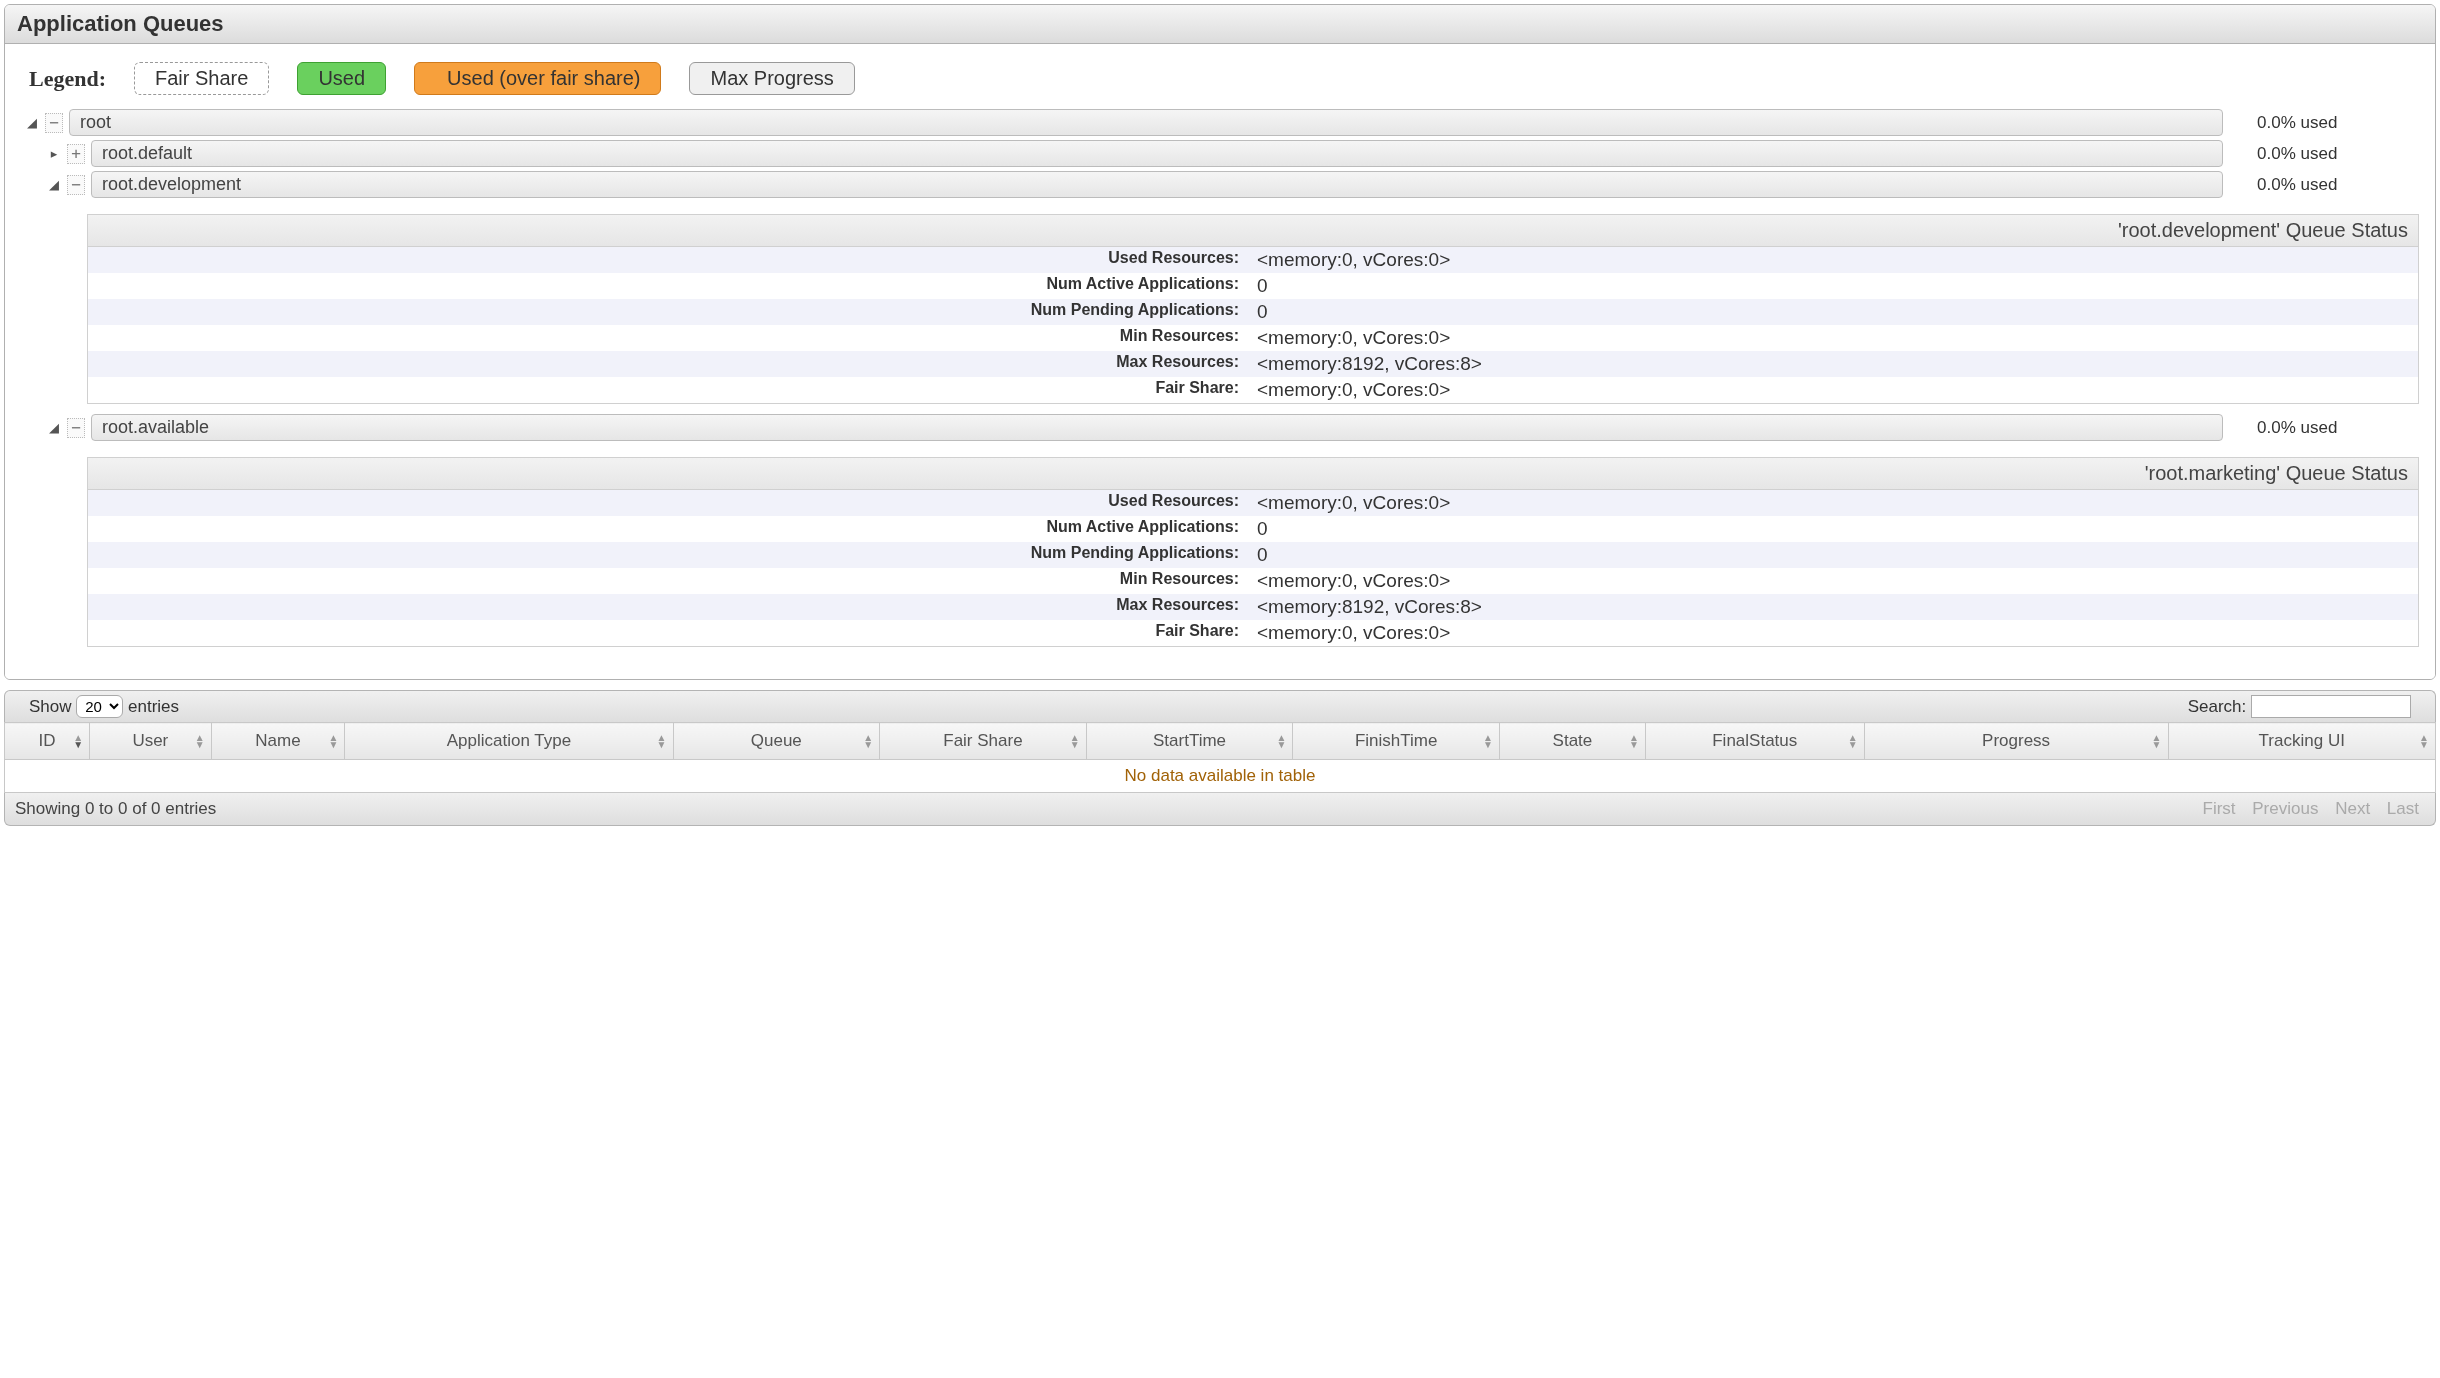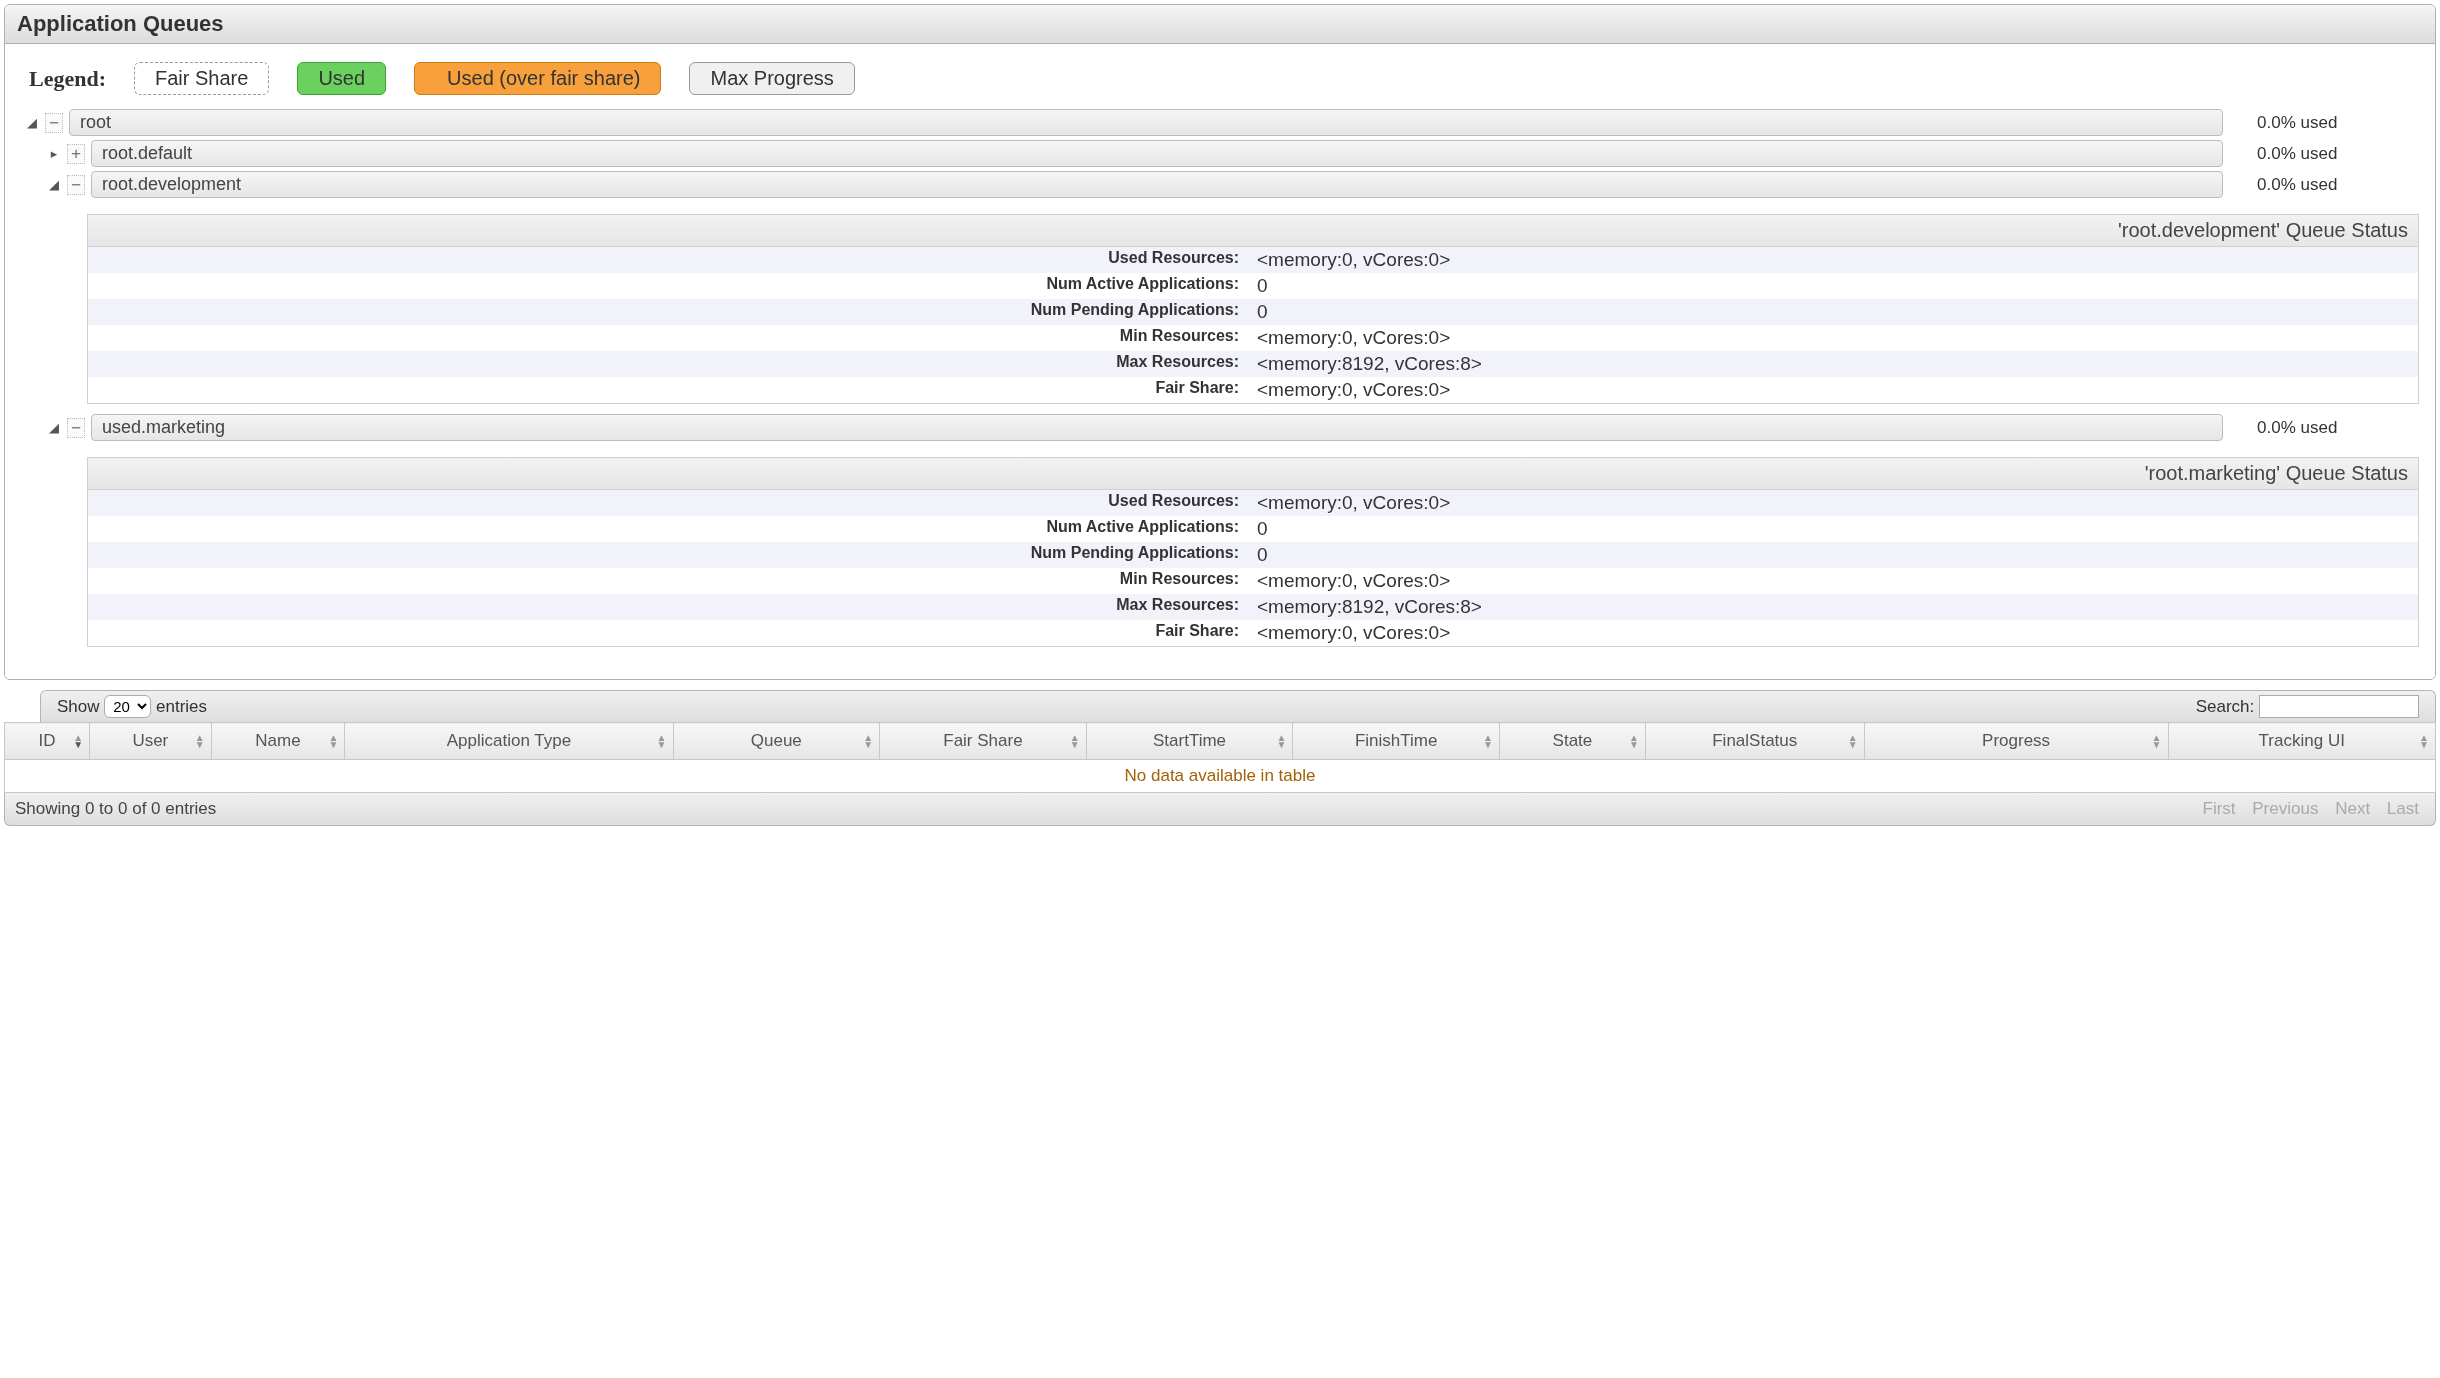--- a/index.html
+++ b/index.html
@@ -129,26 +129,25 @@
       padding: 2px 4px;
       font-size: 19px;
       color: #333;
     }
     
     .dt-toolbar {
       background: linear-gradient(#f0f0f0, #dedede);
       border: 1px solid #b4b4b4;
       border-bottom: none;
       border-radius: 6px 6px 0 0;
-      padding: 4px 16px;
+      padding: 4px 24px;
       display: flex;
       align-items: center;
       justify-content: space-between;
       font-size: 17px;
-      margin-left: 36px;
     }
     .dt-toolbar select {
       font-size: 15px;
       padding: 1px 4px;
       border-radius: 6px;
       border: 1px solid #aaa;
       background: #fff;
     }
     .dt-toolbar input[type="text"] {
       font-size: 15px;
@@ -274,21 +273,21 @@
             </div>
           <div class="status-kv">
               <div class="status-k">Fair Share:</div>
               <div class="status-v">&lt;memory:0, vCores:0&gt;</div>
             </div>
         </div>
 
         <div class="tree-row">
           <span class="triangle">◢</span>
           <span class="handle">−</span>
-          <div class="queue-bar">used.marketing</div>
+          <div class="queue-bar">root.available</div>
           <div class="queue-used">0.0% used</div>
         </div>
 
         <div class="status-panel">
           <div class="status-panel-header">'root.marketing' Queue Status</div>
           <div class="status-kv alt">
               <div class="status-k">Used Resources:</div>
               <div class="status-v">&lt;memory:0, vCores:0&gt;</div>
             </div>
           <div class="status-kv">

